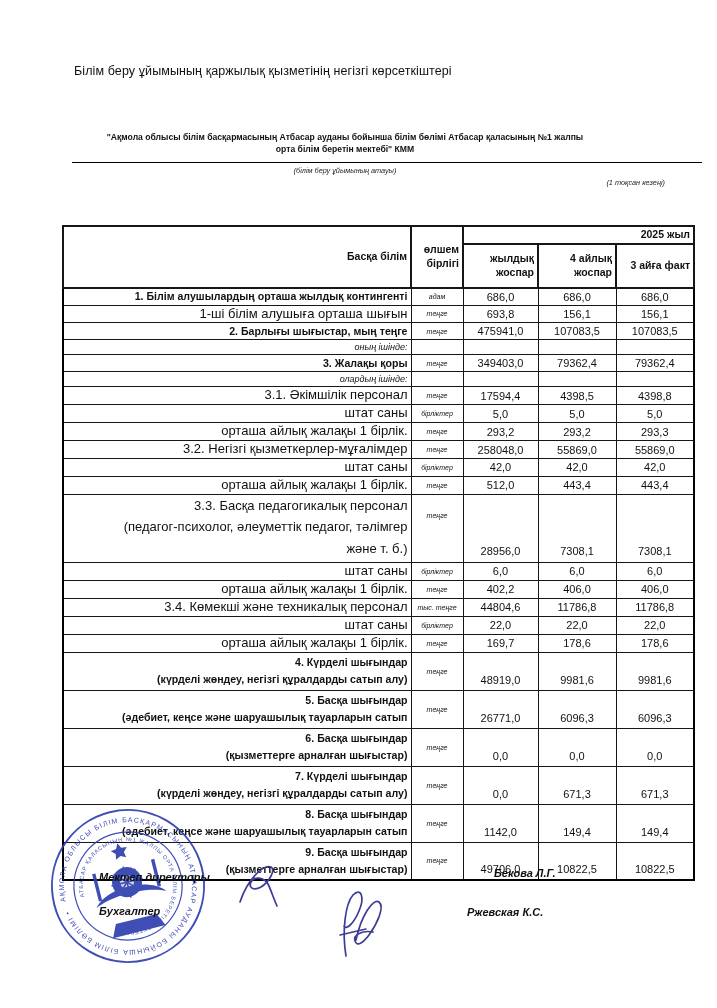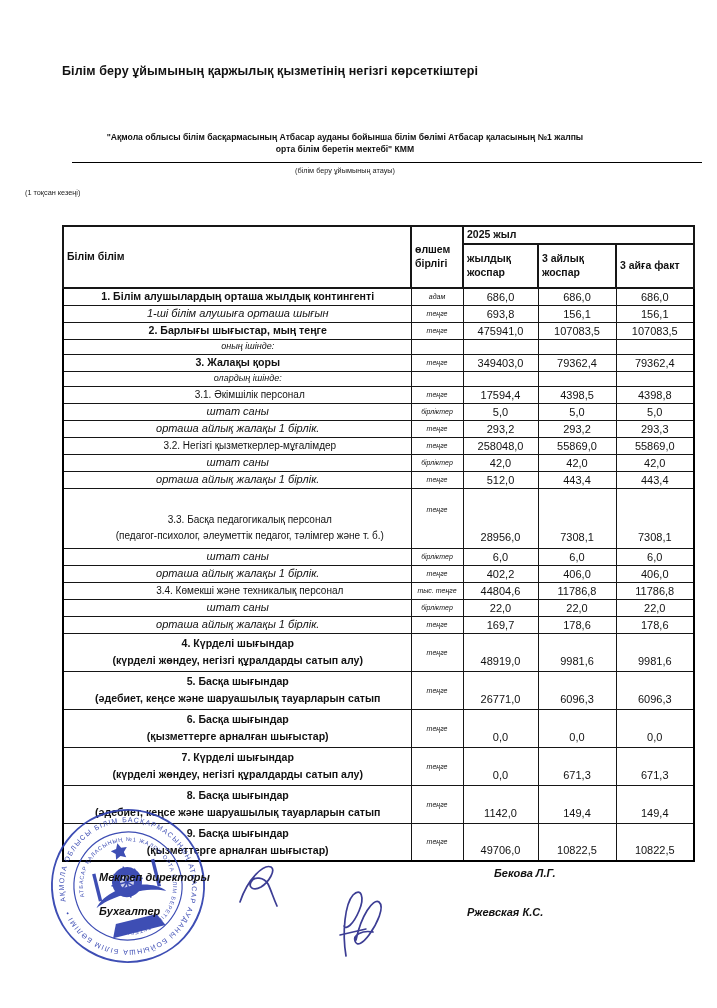--- a/index.html
+++ b/index.html
@@ -1,42 +1,42 @@
 <!DOCTYPE html>
 <html><head>
 <meta charset="utf-8">
 <style>
   html,body{margin:0;padding:0;background:#e8e8e8;}
   .page{
     position:relative; width:717px; height:1008px; background:#ffffff;
     font-family:"Liberation Sans", sans-serif; color:#111; overflow:hidden;
     margin:0 auto; box-shadow:0 0 4px rgba(0,0,0,.25);
   }
-  .doc-title{position:absolute; left:62px; top:64px; font-size:12.5px; font-weight:bold; letter-spacing:.1px;}
+  .doc-title{position:absolute; left:74px; top:64px; font-size:12.5px; font-weight:normal; letter-spacing:.1px;}
   .org-block{position:absolute; left:25px; top:131px; width:640px; text-align:center;}
   .org-line{font-size:8.6px; font-weight:bold; line-height:1.45;}
   .rule{position:absolute; left:72px; top:162px; width:630px; height:0; border-top:1.5px solid #000;}
-  .caption1{position:absolute; left:25px; top:166px; width:640px; text-align:center; font-size:7.3px; color:#222;}
-  .caption2{position:absolute; left:25px; top:188px; width:640px; text-align:left; font-size:7.3px; color:#222;}
+  .caption1{position:absolute; left:25px; top:166px; width:640px; text-align:center; font-size:7.3px; font-style:italic; color:#222;}
+  .caption2{position:absolute; left:25px; top:178px; width:640px; text-align:right; font-size:7.3px; font-style:italic; color:#222;}
 
   table.tbl{
     position:absolute; left:62px; top:225px; width:631px;
     border-collapse:collapse; table-layout:fixed; border:2px solid #000;
   }
   .tbl th,.tbl td{border:1px solid #161616; padding:0 3px; overflow:hidden;}
-  .tbl thead th{border-width:2px; font-size:10.5px; font-weight:bold; text-align:left; vertical-align:middle; line-height:1.3;}
+  .tbl thead th{border-width:2px; font-size:10.5px; font-weight:bold; text-align:right; vertical-align:middle; line-height:1.3;}
   .tbl thead tr.hr1{height:18px;}
   .tbl thead tr.hr2{height:44px;}
   tr.sz-m{height:17px;} tr.sz-s{height:15px;} tr.sz-t{height:38px;} tr.sz-xt{height:60px;}
-  td.c-name{text-align:center; padding-left:4px; white-space:pre-line; vertical-align:middle; line-height:1.3;}
+  td.c-name{text-align:right; padding-left:4px; white-space:pre-line; vertical-align:middle; line-height:1.3;}
   td.c-unit{text-align:center; font-style:italic; font-size:7px; vertical-align:middle;}
   td.c-val{text-align:center; font-size:11px; vertical-align:middle;}
   tr.bold td.c-name{font-weight:bold; font-size:10.6px;}
-  tr.plain td.c-name{font-size:10px;padding-left:28px;}
-  tr.italic td.c-name{font-style:italic; font-size:11px;}
+  tr.plain td.c-name{font-size:13px;padding-left:28px;}
+  tr.italic td.c-name{font-size:13px;}
   tr.subhead td.c-name{font-style:italic; font-size:9px;padding-left:24px;}
   tr.sz-t td.c-name{line-height:1.6;}
   tr.sz-t td.c-val{vertical-align:bottom; padding-bottom:4px;}
   tr.sz-xt td.c-name{vertical-align:bottom; padding-bottom:3px; line-height:1.65;}
   tr.sz-xt td.c-unit{vertical-align:top; padding-top:17px;}
   tr.sz-xt td.c-val{vertical-align:bottom; padding-bottom:5px;}
 
   .foot-label{position:absolute; font-size:11px; font-weight:bold;font-style:italic;}
   .lbl-director{left:99px; top:871px;}
   .lbl-accountant{left:99px; top:905px;}
@@ -68,27 +68,27 @@
   <table class="tbl">
     <colgroup>
       <col style="width:348px">
         <col style="width:52px">
         <col style="width:75px">
         <col style="width:78px">
         <col style="width:78px">
     </colgroup>
     <thead>
       <tr class="hr1">
-        <th rowspan="2">Білім білім</th>
+        <th rowspan="2">Басқа білім</th>
         <th rowspan="2">өлшем бірлігі</th>
         <th colspan="3">2025 жыл</th>
       </tr>
       <tr class="hr2">
         <th>жылдық жоспар</th>
-        <th>3 айлық жоспар</th>
+        <th>4 айлық жоспар</th>
         <th>3 айға факт</th>
       </tr>
     </thead>
     <tbody>
         <tr class="bold sz-m">
           <td class="c-name">1. Білім алушылардың орташа жылдық контингенті</td>
           <td class="c-unit">адам</td>
           <td class="c-val">686,0</td>
           <td class="c-val">686,0</td>
           <td class="c-val">686,0</td>

